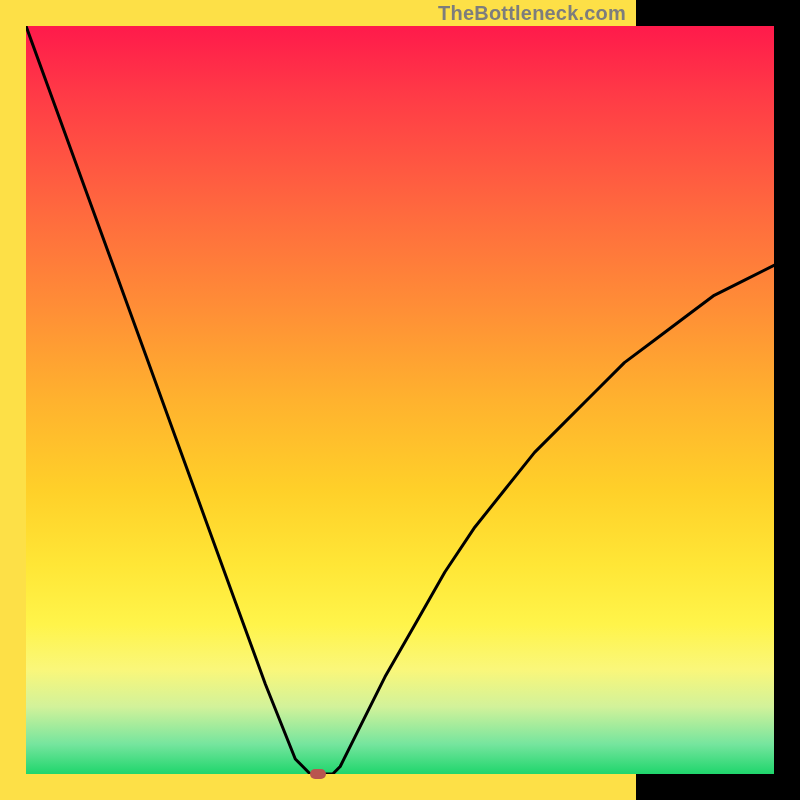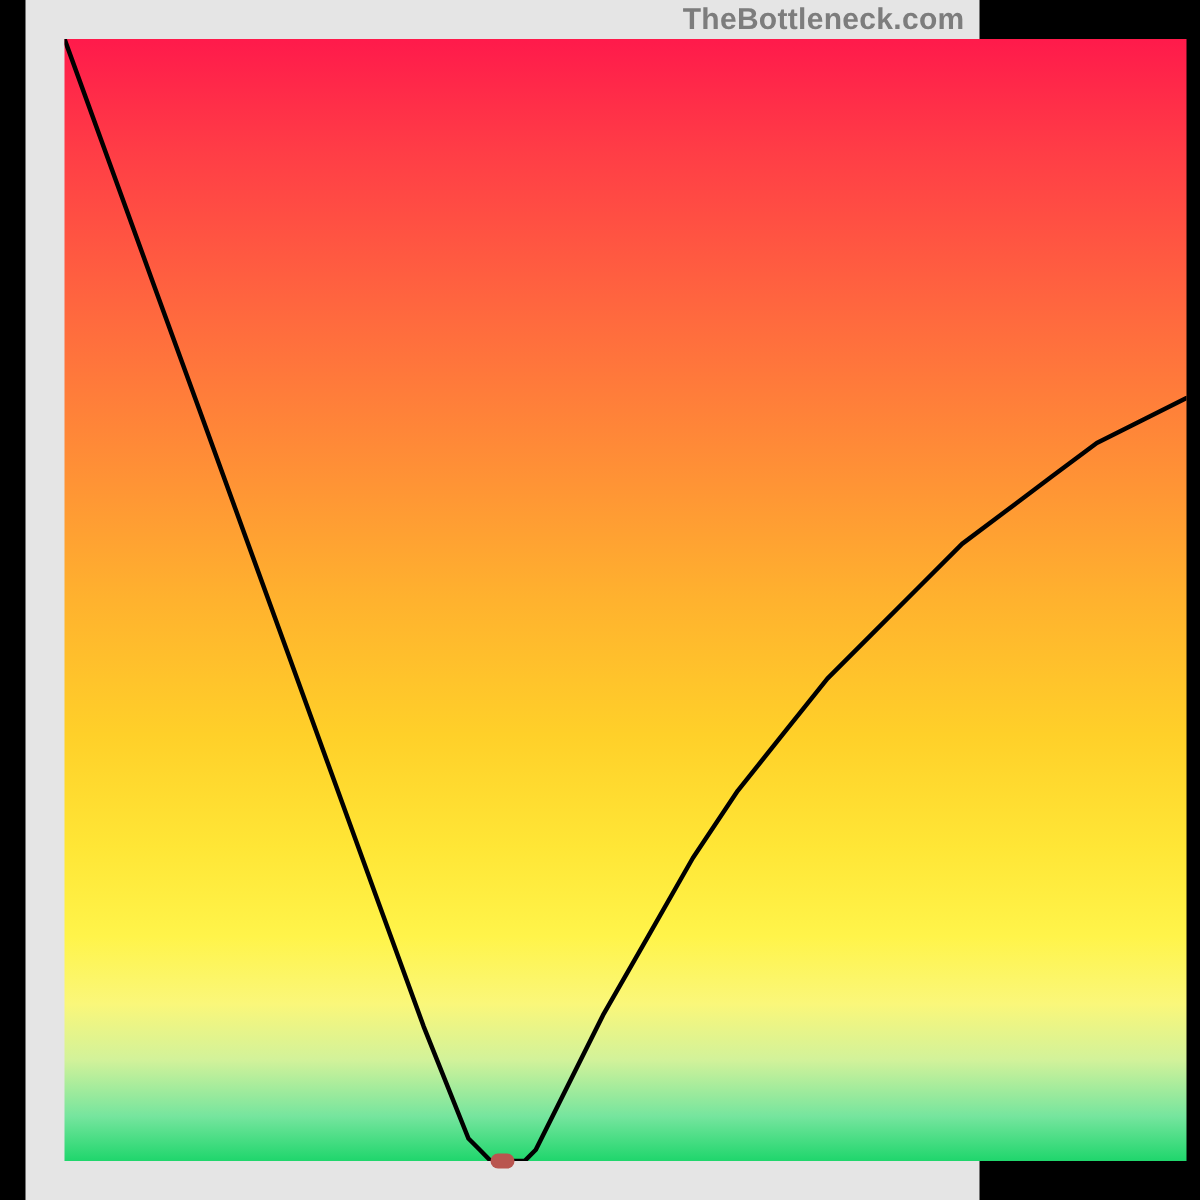--- a/index.html
+++ b/index.html
@@ -8,22 +8,21 @@
     width: 800px;
     height: 800px;
     background: #000;
     overflow: hidden;
     font-family: Arial, Helvetica, sans-serif;
   }
   .frame {
     position: relative;
     width: 636px;
     height: 800px;
-    background: #e5e5e5;
-    margin-left: 17px;
+    background: #fde047;
   }
   .plot {
     position: absolute;
     left: 26px;
     top: 26px;
     width: 748px;
     height: 748px;
     background: linear-gradient(
       to bottom,
       #ff1a4b 0%,

